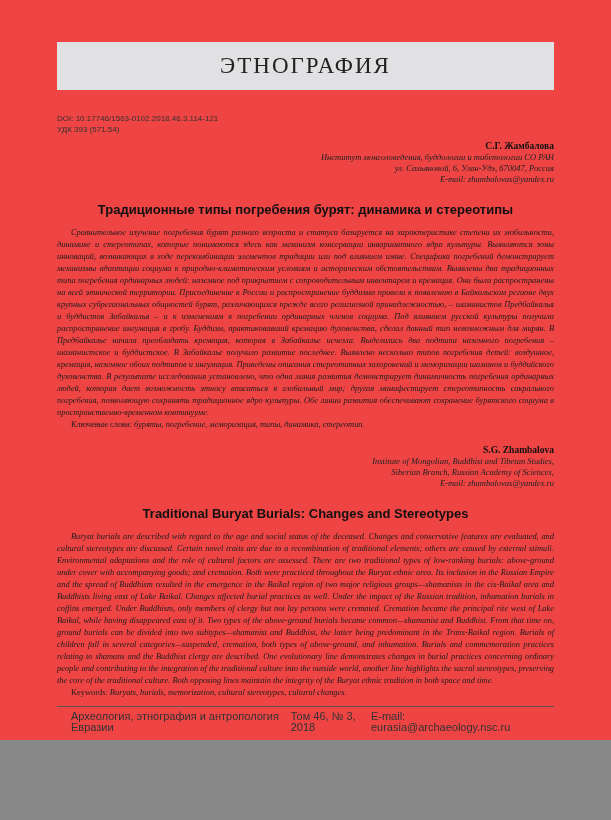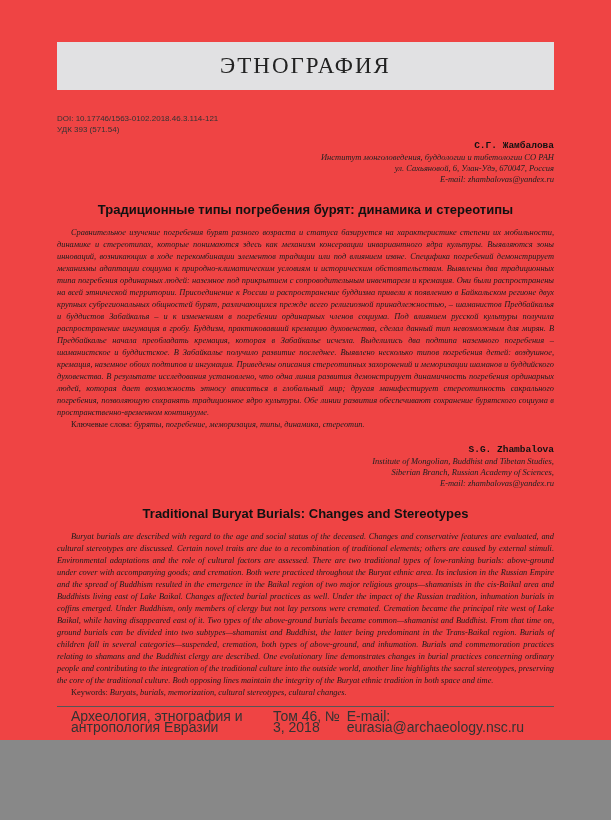--- a/index.html
+++ b/index.html
@@ -28,21 +28,21 @@
 
   .meta-block {
     margin-top: 23px;
     font-family: "Liberation Sans", sans-serif;
     font-size: 8px; line-height: 11px;
     color: #333;
   }
 
   .author-block { margin-top: 5px; text-align: right; }
   .author-name {
-    font-family: Liberation Mono, monospace;
+    font-family: Liberation Serif, serif;
     font-weight: bold; font-size: 9.5px; line-height: 12px;
     color: #111;
   }
   .affil {
     font-family: "Liberation Serif", serif;
     font-style: italic; font-size: 8.5px; line-height: 11px;
     color: #222;
   }
 
   .article-title {
@@ -74,21 +74,21 @@
   .footer-rule {
     margin-top: 7px;
     border: none;
     border-top: 1.5px solid #555;
   }
   .footer-row {
     margin-top: 4px;
     padding: 0 30px 0 14px;
     display: flex; justify-content: space-between;
     font-family: "Liberation Sans", sans-serif;
-    font-size: 14px; line-height: 11px;
+    font-size: 11px; line-height: 11px;
     color: #333;
   }
   .footer-copyright {
     text-align: center;
     font-family: "Liberation Sans", sans-serif;
     font-size: 7.8px; line-height: 11px;
     color: #333;
     margin-right: 30px;
     margin-top: 18px;
   }

